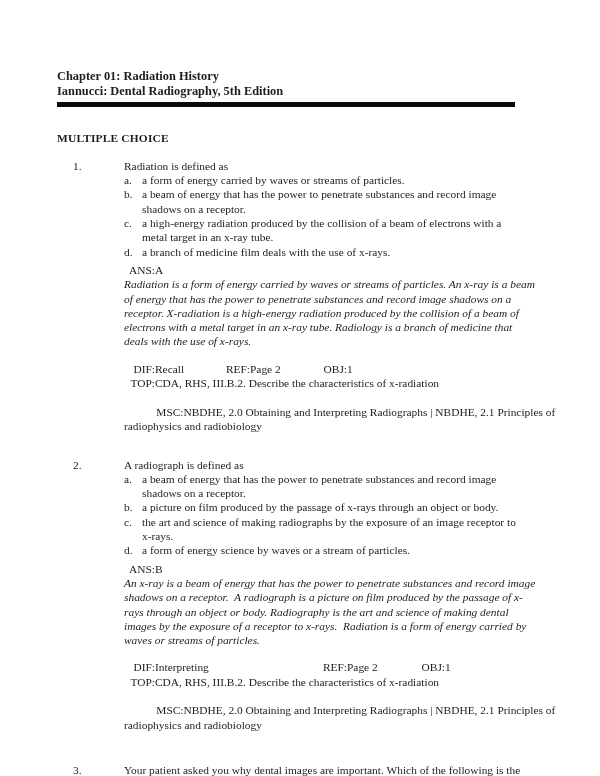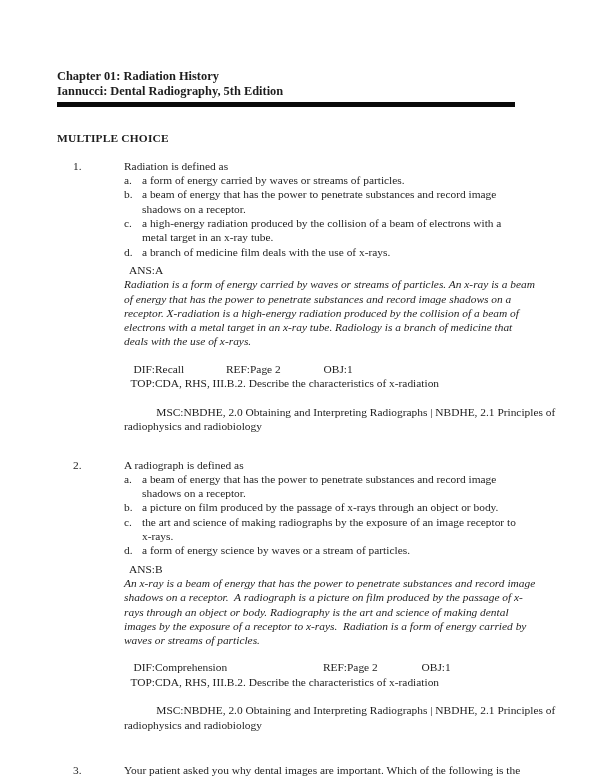--- a/index.html
+++ b/index.html
@@ -167,21 +167,21 @@
           <span class="inline-label">ANS:</span><span>B</span>
         </div>
         <div class="explanation">An x-ray is a beam of energy that has the power to penetrate substances and record image
 shadows on a receptor.  A radiograph is a picture on film produced by the passage of x-
 rays through an object or body. Radiography is the art and science of making dental
 images by the exposure of a receptor to x-rays.  Radiation is a form of energy carried by
 waves or streams of particles.</div>
       </div>
       <div class="meta-block">
         <div class="meta-row">
-          <span class="meta-pair pair-dif"><span class="inline-label">DIF:</span><span>Comprehension</span></span>
+          <span class="meta-pair pair-dif"><span class="inline-label">DIF:</span><span>Interpreting</span></span>
           <span class="meta-pair pair-ref"><span class="inline-label">REF:</span><span>Page 2</span></span>
           <span class="meta-pair pair-obj"><span class="inline-label">OBJ:</span><span>1</span></span>
         </div>
         <div class="top-row">
           <span class="inline-label">TOP:</span>
             <span class="top-value">CDA, RHS, III.B.2. Describe the characteristics of x-radiation</span>
         </div>
         <div class="msc-row">
           <span class="inline-label">MSC:</span><span>NBDHE, 2.0 Obtaining and Interpreting Radiographs | NBDHE, 2.1 Principles of
 radiophysics and radiobiology</span>

